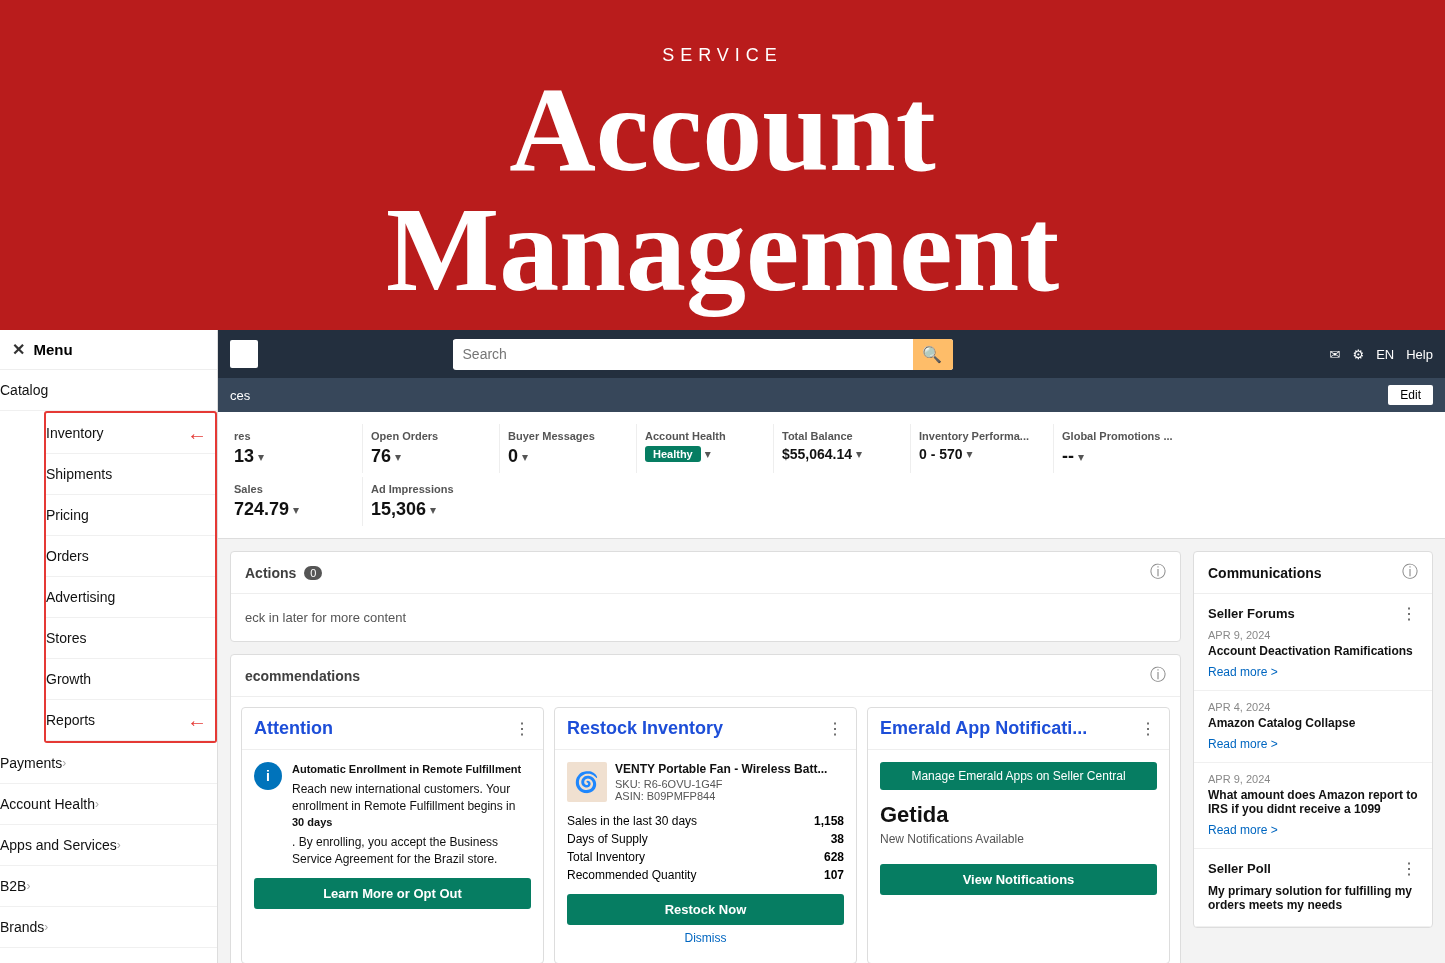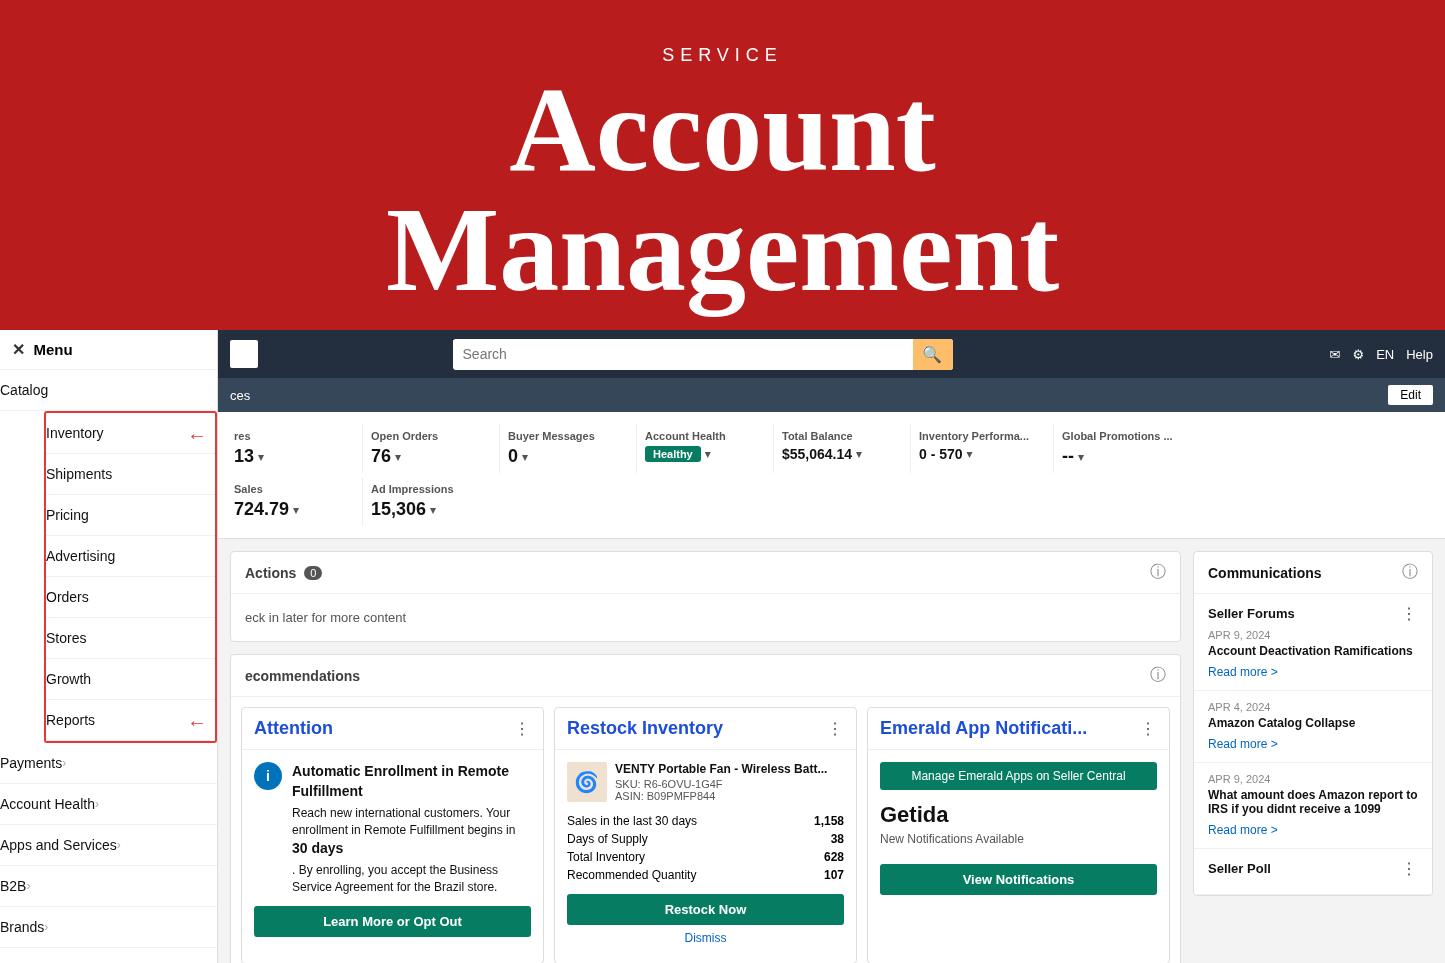--- a/index.html
+++ b/index.html
@@ -282,21 +282,21 @@
       height: 28px;
       background: #0073bb;
       border-radius: 50%;
       color: white;
       font-size: 14px;
       font-weight: bold;
       flex-shrink: 0;
     }
     .attention-content { display: flex; gap: 10px; align-items: flex-start; margin-bottom: 10px; }
     .attention-text { font-size: 12px; color: #111; line-height: 1.4; }
-    .attention-text strong { font-size: 14px; display: block; margin-bottom: 4px; }
+    .attention-text strong { font-size: 11px; display: block; margin-bottom: 4px; }
     .cta-btn {
       display: block;
       width: 100%;
       background: #067d62;
       color: white;
       border: none;
       padding: 8px;
       font-size: 13px;
       font-weight: bold;
       cursor: pointer;
@@ -443,24 +443,24 @@
         <span>Inventory</span>
         <span class="scroll-indicator">←</span>
       </div>
       <div class="sidebar-item">
         <span>Shipments</span>
       </div>
       <div class="sidebar-item">
         <span>Pricing</span>
       </div>
       <div class="sidebar-item">
+        <span>Orders</span>
+      </div>
+      <div class="sidebar-item">
         <span>Advertising</span>
-      </div>
-      <div class="sidebar-item">
-        <span>Orders</span>
       </div>
       <div class="sidebar-item">
         <span>Stores</span>
       </div>
       <div class="sidebar-item">
         <span>Growth</span>
       </div>
       <div class="sidebar-item" style="position:relative; padding-right: 40px;">
         <span>Reports</span>
         <span class="scroll-indicator">←</span>
@@ -732,20 +732,21 @@
             <div class="forum-date">APR 9, 2024</div>
             <div class="forum-post-title">What amount does Amazon report to IRS if you didnt receive a 1099</div>
             <span class="read-more">Read more &gt;</span>
           </div>
 
           <div class="forum-item">
             <div class="forum-item-header">
               <span class="forum-name">Seller Poll</span>
               <span class="three-dots">⋮</span>
             </div>
+            <div class="forum-post-title">My primary solution for fulfilling my orders meets my needs</div>
           </div>
 
         </div>
       </div>
 
     </div>
   </div>
 </div>
 
 </body></html>

